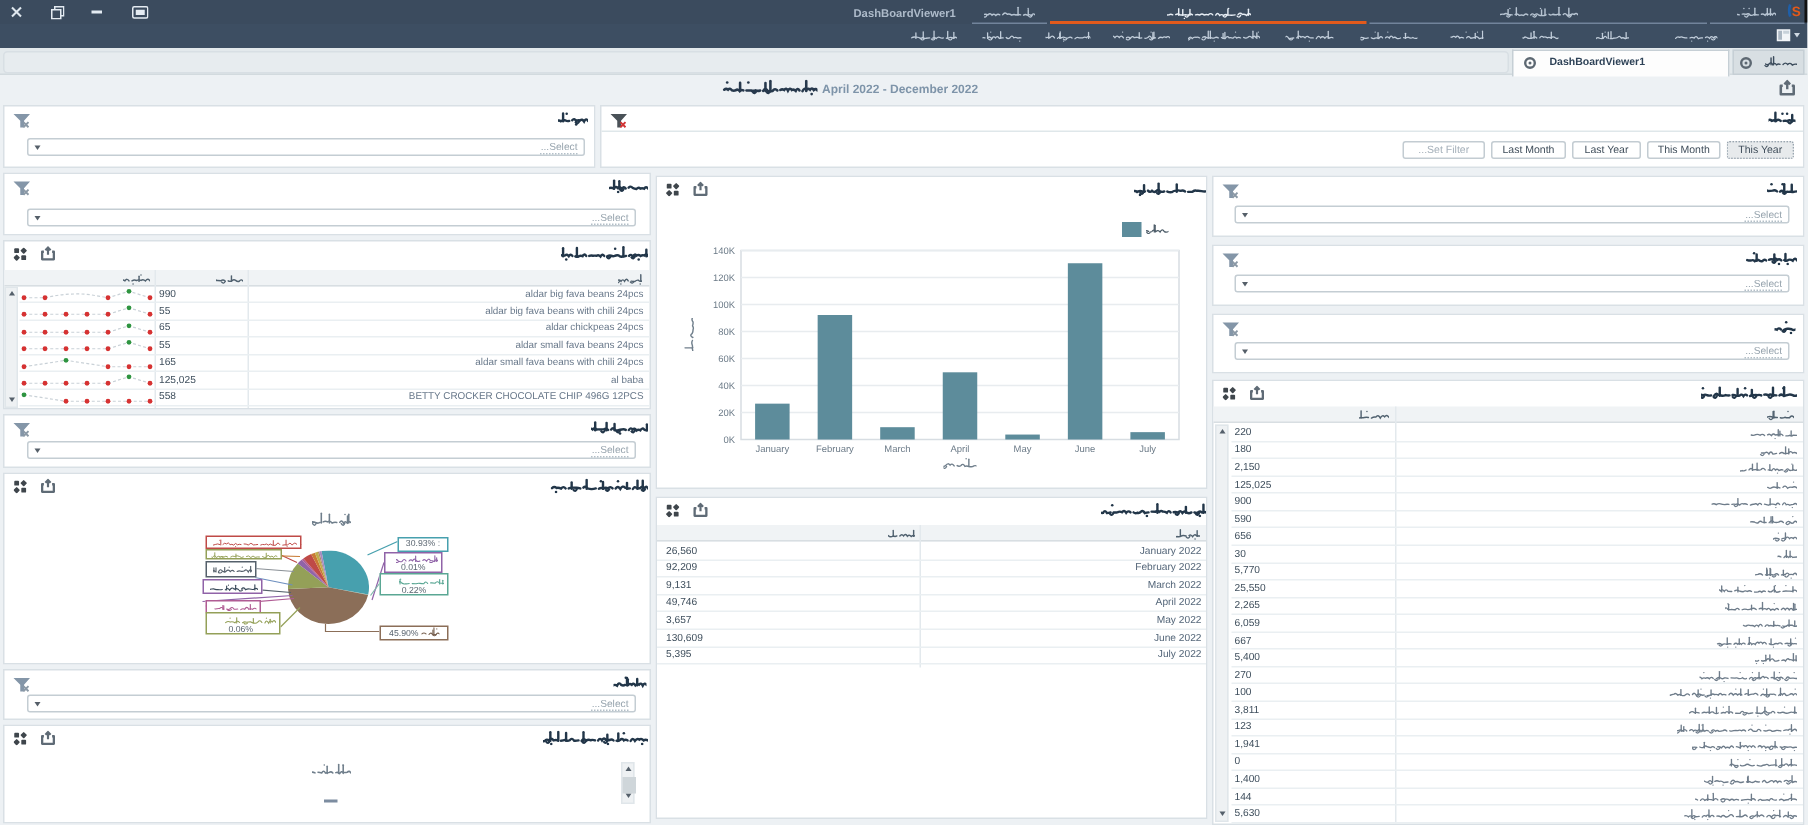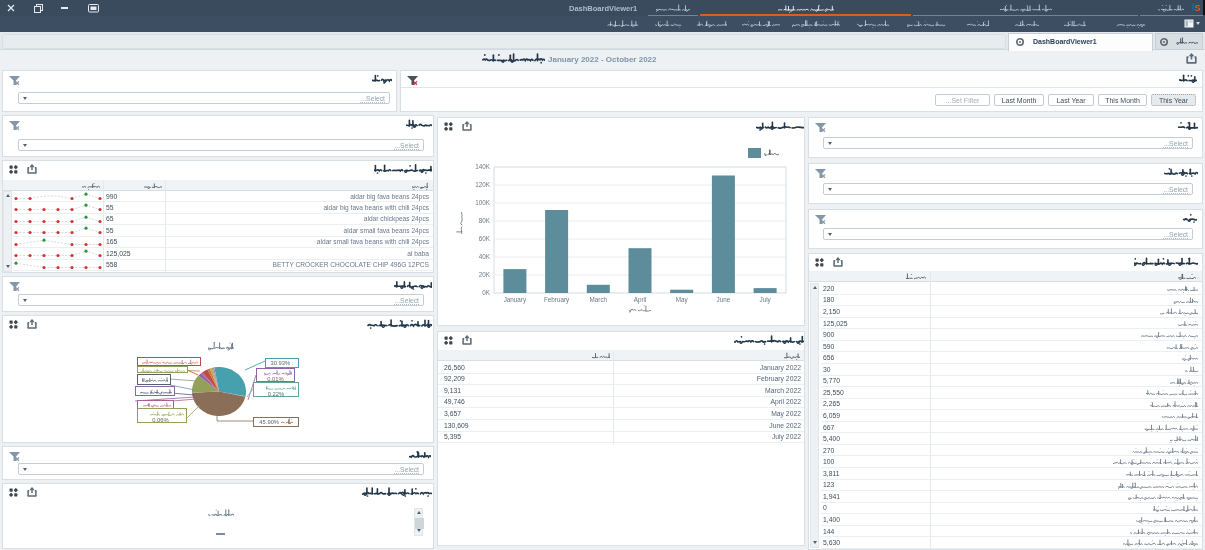--- a/index.html
+++ b/index.html
@@ -287,21 +287,21 @@
       <path d="M32.6,7.6 L32.6,1.1" fill="none" stroke="#27394d" stroke-width="1.71" stroke-linecap="round"></path>
       <path d="M32.6,7.3 Q31.4,10.7 29.8,7.8" fill="none" stroke="#27394d" stroke-width="1.54"></path>
       <path d="M25.8,7.3 Q24.2,7.9 22.7,7.2 Q21.2,7.9 19.7,7.3 Q18.1,7.4 16.6,7.3" fill="none" stroke="#27394d" stroke-width="1.71" stroke-linecap="round"></path>
       <path d="M23.4,7.3 Q22.2,10.7 20.6,7.8" fill="none" stroke="#27394d" stroke-width="1.54"></path>
       <circle cx="17.9" cy="2.0" r="0.90" fill="#27394d"></circle>
       <path d="M14.6,7.3 Q13.3,6.6 12.1,7.7 Q10.8,6.1 9.5,7.2 Q8.2,7.7 6.9,7.2 Q5.7,5.4 4.4,6.8 Q3.1,5.7 1.8,6.8" fill="none" stroke="#27394d" stroke-width="1.71" stroke-linecap="round"></path>
       <path d="M12.4,7.6 L12.4,2.2" fill="none" stroke="#27394d" stroke-width="1.71" stroke-linecap="round"></path>
       <circle cx="3.8" cy="2.0" r="0.90" fill="#27394d"></circle>
     </svg>
   </div>
-<div class="abs" style="left:548px;top:55px;font-size:8px;font-weight:bold;color:#7e94a9">January 2022 - October 2022</div>
+<div class="abs" style="left:548px;top:55px;font-size:8px;font-weight:bold;color:#7e94a9">April 2022 - December 2022</div>
 <div class="panel" style="left:2px;top:70px;width:395px;height:42px"></div>
 <div class="abs" style="left:372px;top:74px">
     <svg width="20" height="10" style="display:block">
       <path d="M20.0,6.6 Q18.7,4.4 17.4,7.0 Q16.1,5.0 14.8,6.3 Q13.4,5.8 12.1,6.8 Q10.8,4.4 9.5,6.2" fill="none" stroke="#223649" stroke-width="1.61" stroke-linecap="round"></path>
       <path d="M14.3,6.6 Q13.1,9.7 11.5,7.1" fill="none" stroke="#223649" stroke-width="1.45"></path>
       <circle cx="12.1" cy="9.0" r="0.85" fill="#223649"></circle>
       <path d="M7.5,6.6 Q6.1,7.0 4.7,6.2 Q3.3,6.0 1.9,6.8 Q0.5,5.7 -0.9,7.0" fill="none" stroke="#223649" stroke-width="1.61" stroke-linecap="round"></path>
       <path d="M3.4,6.9 L3.4,1.6" fill="none" stroke="#223649" stroke-width="1.61" stroke-linecap="round"></path>
       <circle cx="5.8" cy="1.8" r="0.85" fill="#223649"></circle>
     </svg>

